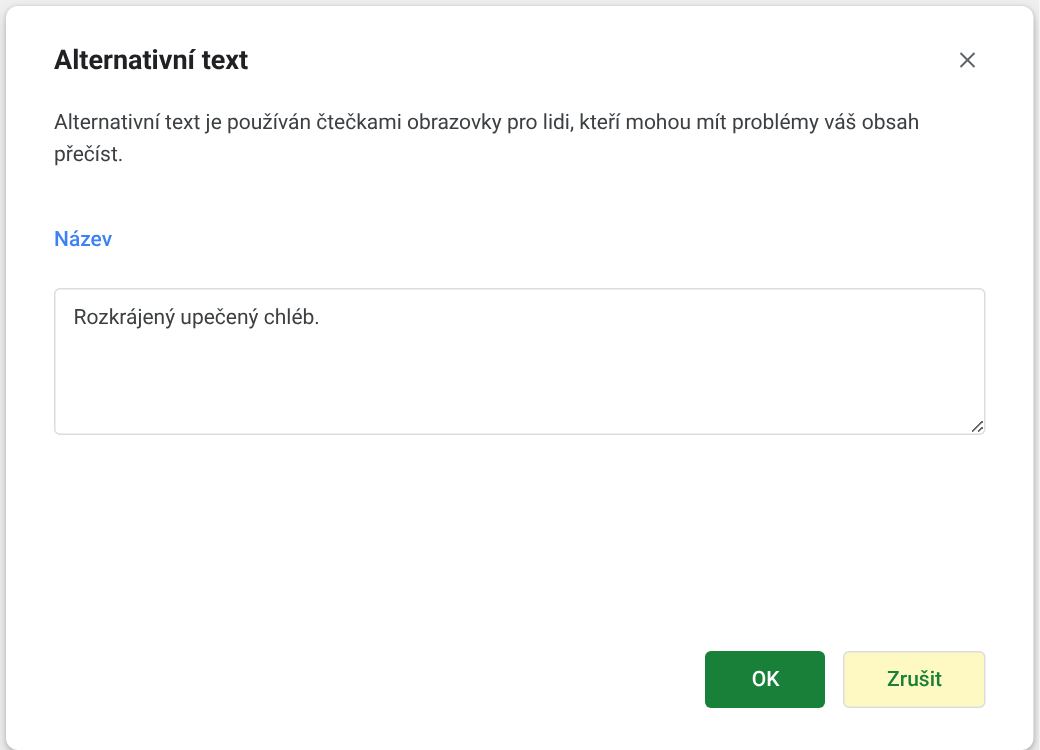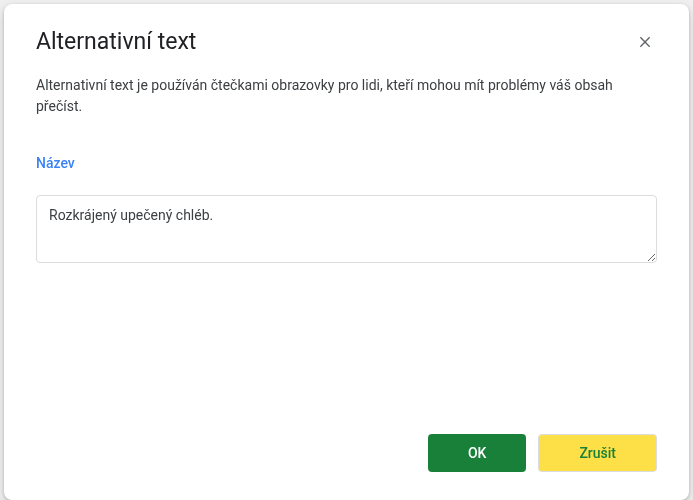--- a/index.html
+++ b/index.html
@@ -28,22 +28,22 @@
       display: flex;
       flex-direction: column;
     }
     .dialog-header {
       display: flex;
       align-items: center;
       justify-content: space-between;
       margin-bottom: 20px;
     }
     .dialog-title {
-      font-size: 23px;
-      font-weight: 400;
+      font-size: 18px;
+      font-weight: 700;
       color: #202124;
       letter-spacing: 0;
     }
     .close-btn {
       width: 24px;
       height: 24px;
       display: flex;
       align-items: center;
       justify-content: center;
       cursor: pointer;
@@ -79,51 +79,51 @@
       flex: 1;
       border: 1px solid #dadce0;
       border-radius: 4px;
       padding: 10px 12px;
       font-size: 14px;
       font-family: inherit;
       color: #3c4043;
       outline: none;
     }
     textarea.form-input {
-      height: 68px;
+      height: 98px;
       resize: both;
       line-height: 1.4;
     }
     .dialog-footer {
       display: flex;
       justify-content: flex-end;
       gap: 12px;
       margin-top: auto;
       padding-top: 20px;
     }
     .btn {
-      padding: 0 40px;
+      padding: 0 28px;
       height: 38px;
       border-radius: 4px;
       font-size: 14px;
       font-weight: 500;
       font-family: inherit;
       cursor: pointer;
       display: flex;
       align-items: center;
       justify-content: center;
       min-width: 80px;
     }
     .btn-primary {
       background: #188038;
       color: #fff;
       border: none;
     }
     .btn-secondary {
-      background: #fde047;
+      background: #fef9c3;
       color: #188038;
       border: 1px solid #dadce0;
     }
   </style>
 </head>
 <body>
 
 <div class="dialog">
   <div class="dialog-header">
     <h1 class="dialog-title">Alternativní text</h1>

